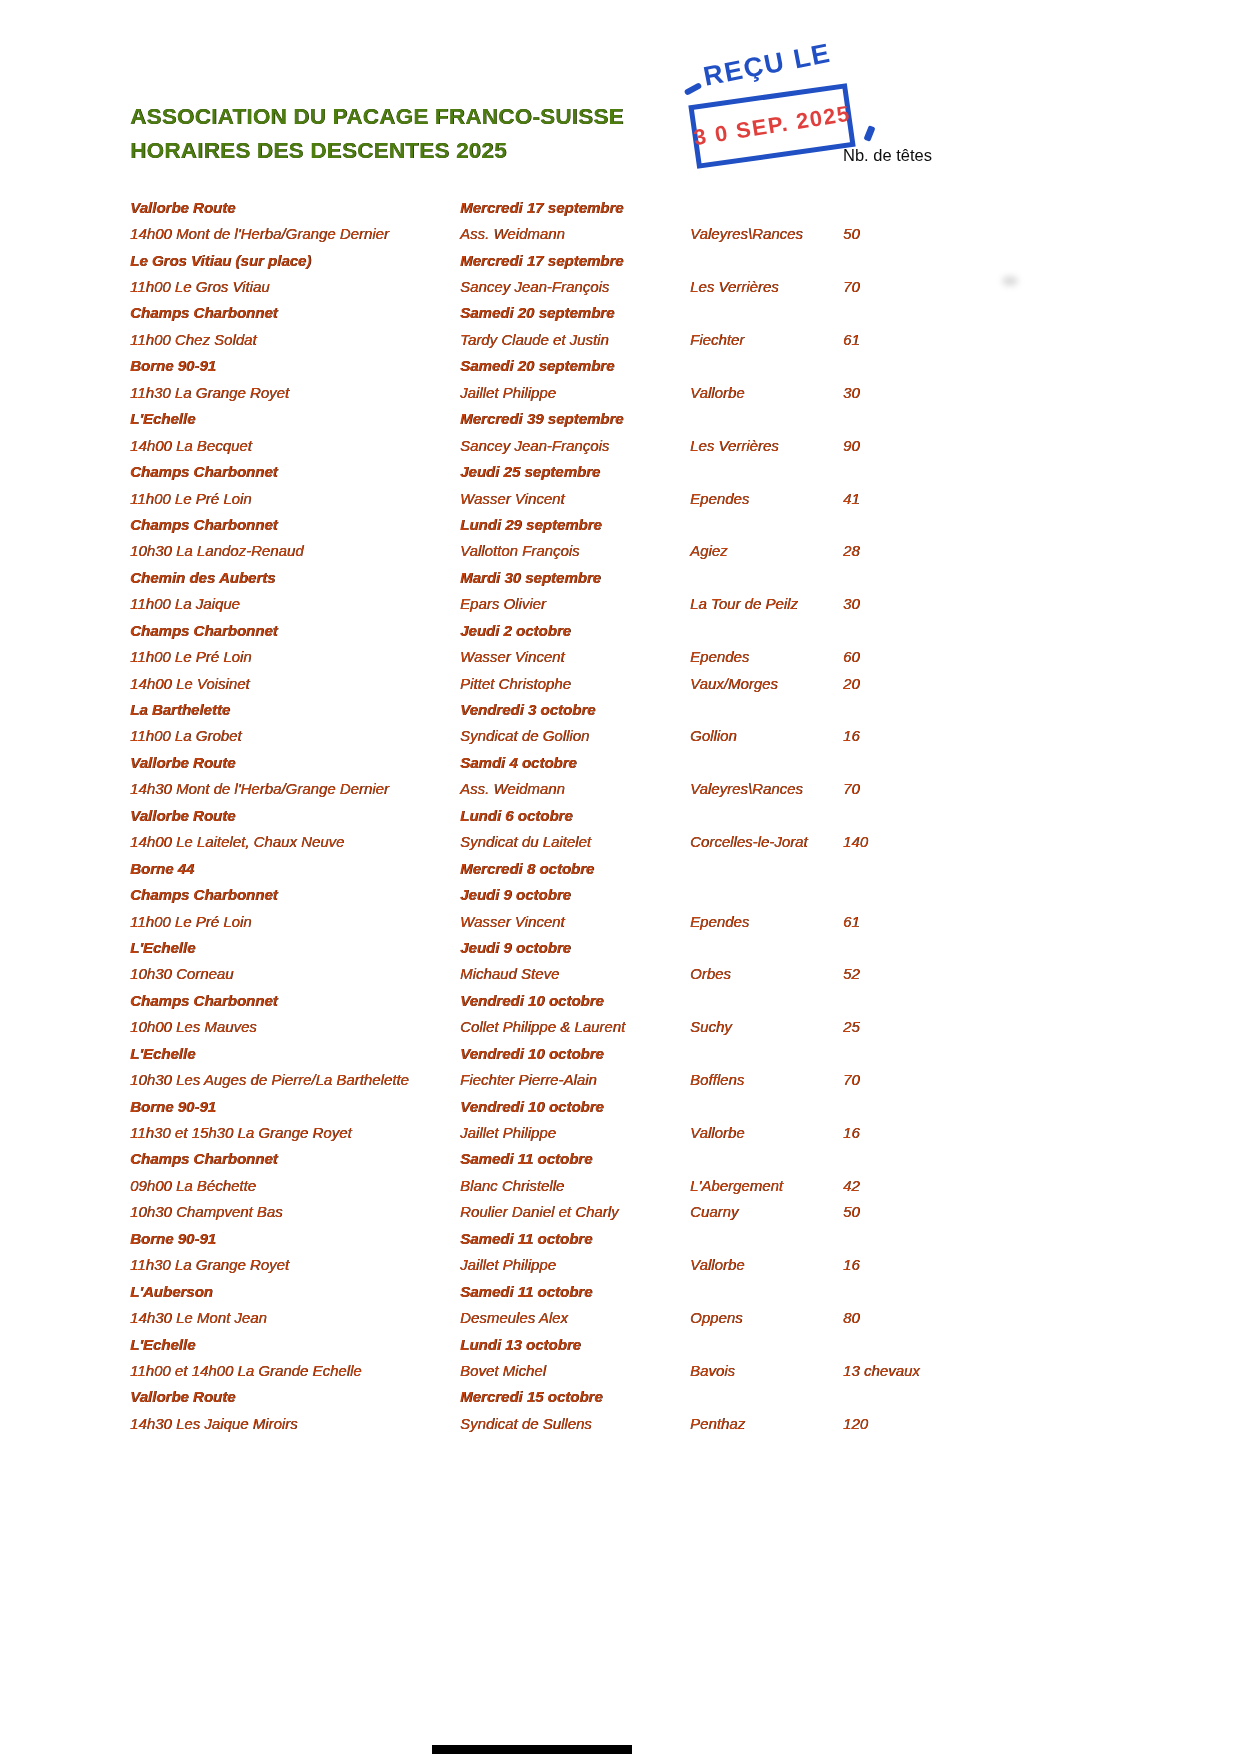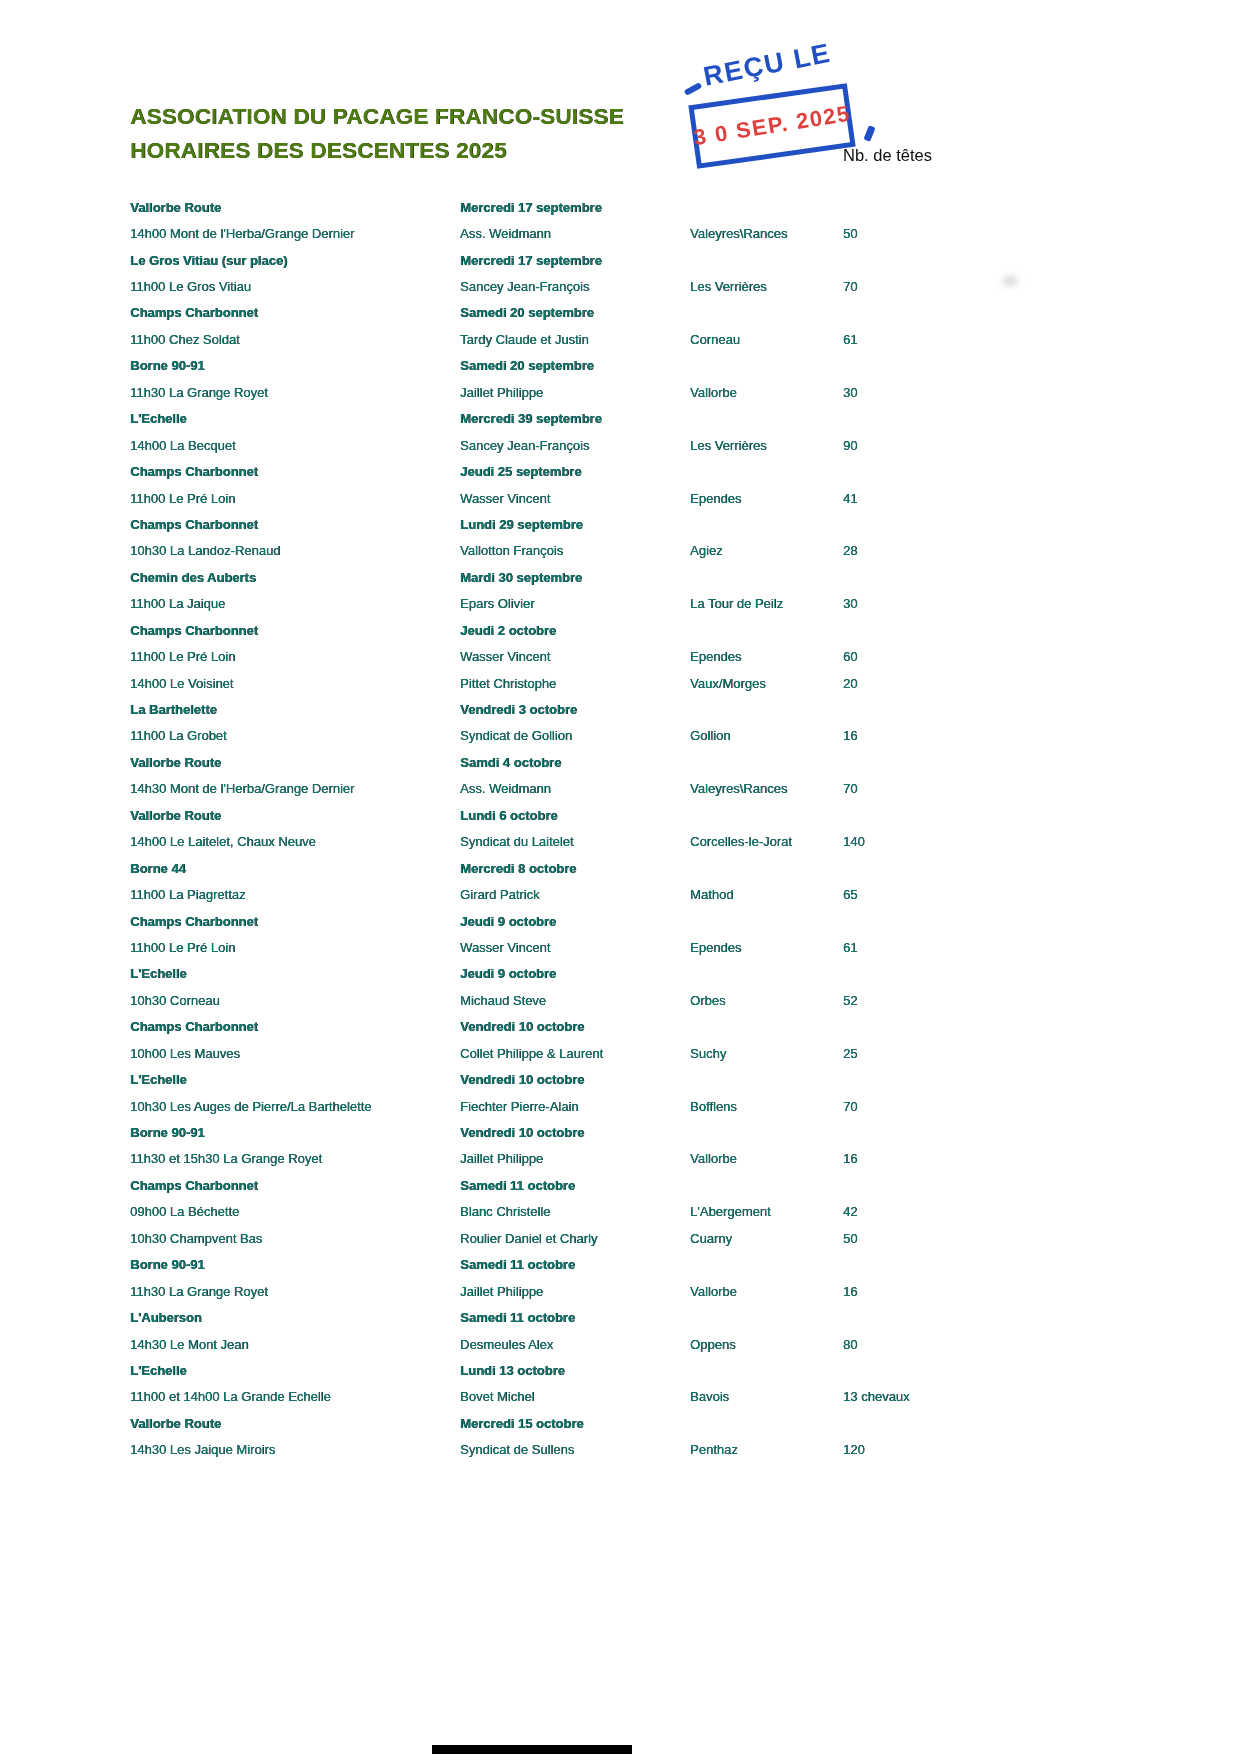--- a/index.html
+++ b/index.html
@@ -87,23 +87,24 @@
     position: absolute;
     left: 130px;
     top: 194px;
     width: 990px;
   }
   .row {
     display: grid;
     grid-template-columns: 330px 230px 153px 1fr;
     height: 26.45px;
     align-items: center;
-    font-size: 13px;
-    color: #0f766e;
+    font-size: 15px;
+    color: #c2410c;
     white-space: nowrap;
+    font-style: italic;
   }
   .row span { text-shadow: 0.35px 0 0 #1a1a1a; }
   .header-row .c1, .header-row .c2 { font-weight: bold; text-shadow: 0.5px 0 0 #0a0a0a; }
   
   .artifact-smudge {
     position: absolute;
     left: 1002px;
     top: 276px;
     width: 16px;
     height: 10px;
@@ -169,21 +170,21 @@
   </div>
       <div class="row header-row">
     <span class="c1">Champs Charbonnet</span>
     <span class="c2">Samedi 20 septembre</span>
     <span class="c3"></span>
     <span class="c4"></span>
   </div>
       <div class="row entry-row">
     <span class="c1">11h00 Chez Soldat</span>
     <span class="c2">Tardy Claude et Justin</span>
-    <span class="c3">Corneau</span>
+    <span class="c3">Fiechter</span>
     <span class="c4">61</span>
   </div>
       <div class="row header-row">
     <span class="c1">Borne 90-91</span>
     <span class="c2">Samedi 20 septembre</span>
     <span class="c3"></span>
     <span class="c4"></span>
   </div>
       <div class="row entry-row">
     <span class="c1">11h30 La Grange Royet</span>
@@ -292,26 +293,20 @@
     <span class="c2">Syndicat du Laitelet</span>
     <span class="c3">Corcelles-le-Jorat</span>
     <span class="c4">140</span>
   </div>
       <div class="row header-row">
     <span class="c1">Borne 44</span>
     <span class="c2">Mercredi 8 octobre</span>
     <span class="c3"></span>
     <span class="c4"></span>
   </div>
-      <div class="row entry-row">
-    <span class="c1">11h00 La Piagrettaz</span>
-    <span class="c2">Girard Patrick</span>
-    <span class="c3">Mathod</span>
-    <span class="c4">65</span>
-  </div>
       <div class="row header-row">
     <span class="c1">Champs Charbonnet</span>
     <span class="c2">Jeudi 9 octobre</span>
     <span class="c3"></span>
     <span class="c4"></span>
   </div>
       <div class="row entry-row">
     <span class="c1">11h00  Le Pré Loin</span>
     <span class="c2">Wasser Vincent</span>
     <span class="c3">Ependes</span>

